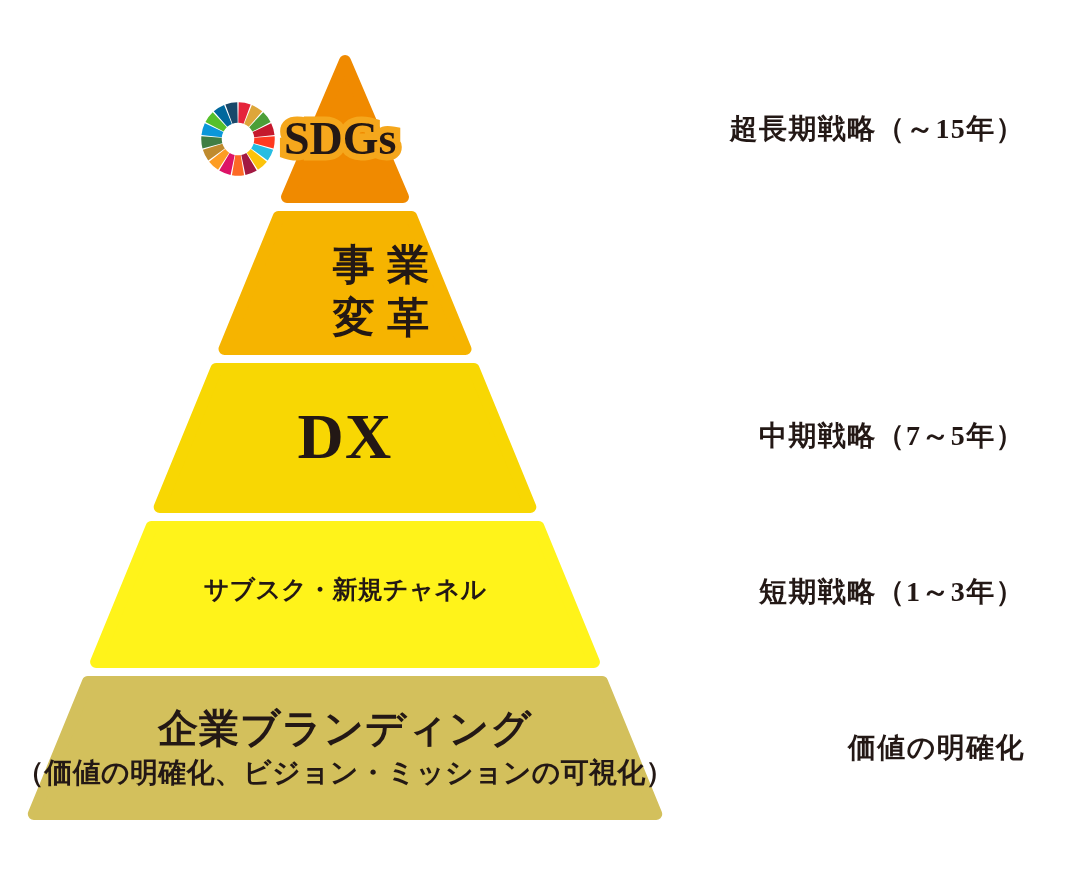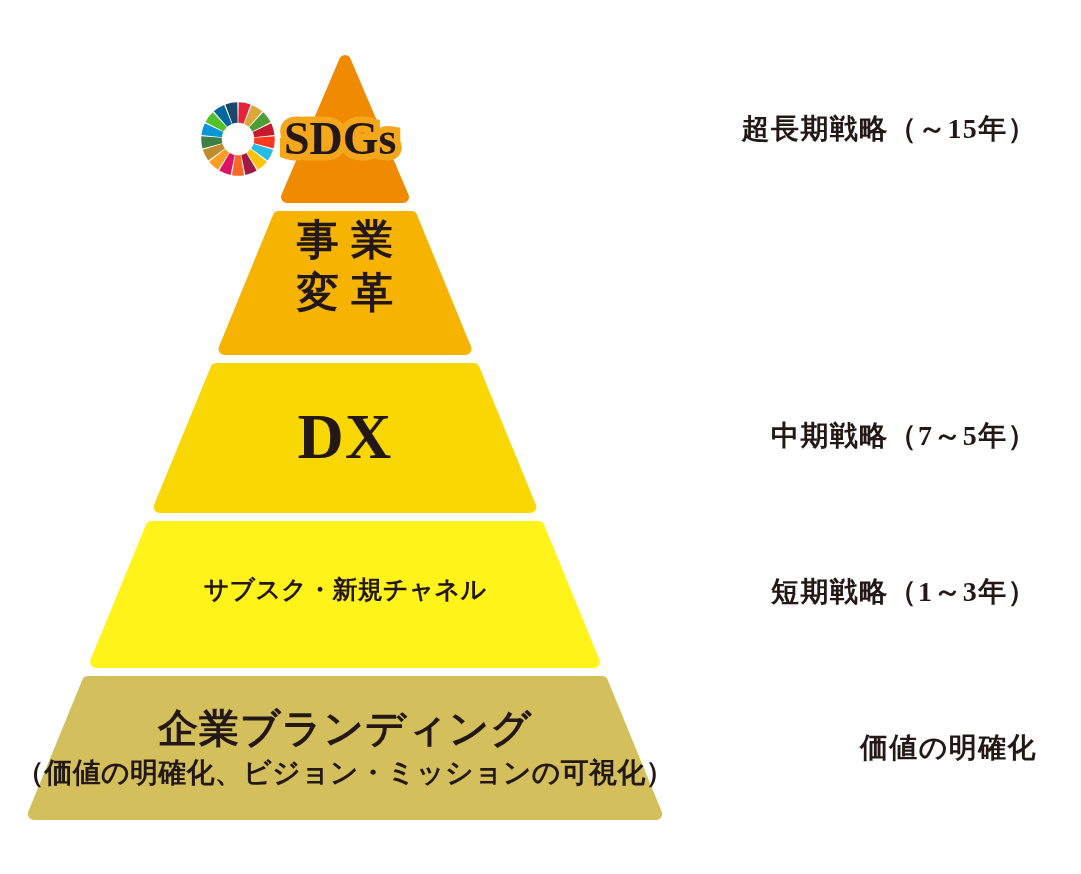--- a/index.html
+++ b/index.html
@@ -21,29 +21,29 @@
     display:flex;align-items:center;gap:9px;
   }
   .sdg-wheel{width:74px;height:74px;flex:0 0 auto;}
   .sdgs-wrap{position:relative;font-size:46px;font-weight:bold;line-height:76px;}
   .sdgs-halo{
     position:absolute;left:0;top:0;
     -webkit-text-stroke:13px #F5A71C;
     color:#F5A71C;
   }
   .sdgs-fg{position:relative;color:#231815;}
-  .tier2-text{top:214px;font-size:42px;line-height:53px;letter-spacing:0.30em;text-indent:0.30em;}
+  .tier2-text{top:239px;font-size:42px;line-height:53px;letter-spacing:0.30em;text-indent:0.30em;padding-left:36px;}
   .tier3-text{top:401px;font-size:64px;line-height:72px;letter-spacing:0.02em;}
   .tier4-text{top:566px;font-size:25px;line-height:48px;letter-spacing:0.01em;}
   .tier5-title{top:703px;font-size:40px;line-height:52px;letter-spacing:0.02em;}
   .tier5-subtitle{top:759px;font-size:28px;line-height:28px;letter-spacing:0.01em;}
   .side-label{
     position:absolute;left:690px;right:0;
     display:flex;align-items:center;justify-content:flex-end;
-    padding-right:44px;
+    padding-right:56px;
     font-size:28px;font-weight:bold;letter-spacing:0.05em;color:#231815;
     white-space:nowrap;
   }
   .side-label-1{top:55px;height:148px;}
   .side-label-2{top:211px;height:144px;}
   .side-label-3{top:362px;height:148px;}
   .side-label-4{top:518px;height:148px;}
   .side-label-5{top:676px;height:144px;}
 </style>
 </head>

